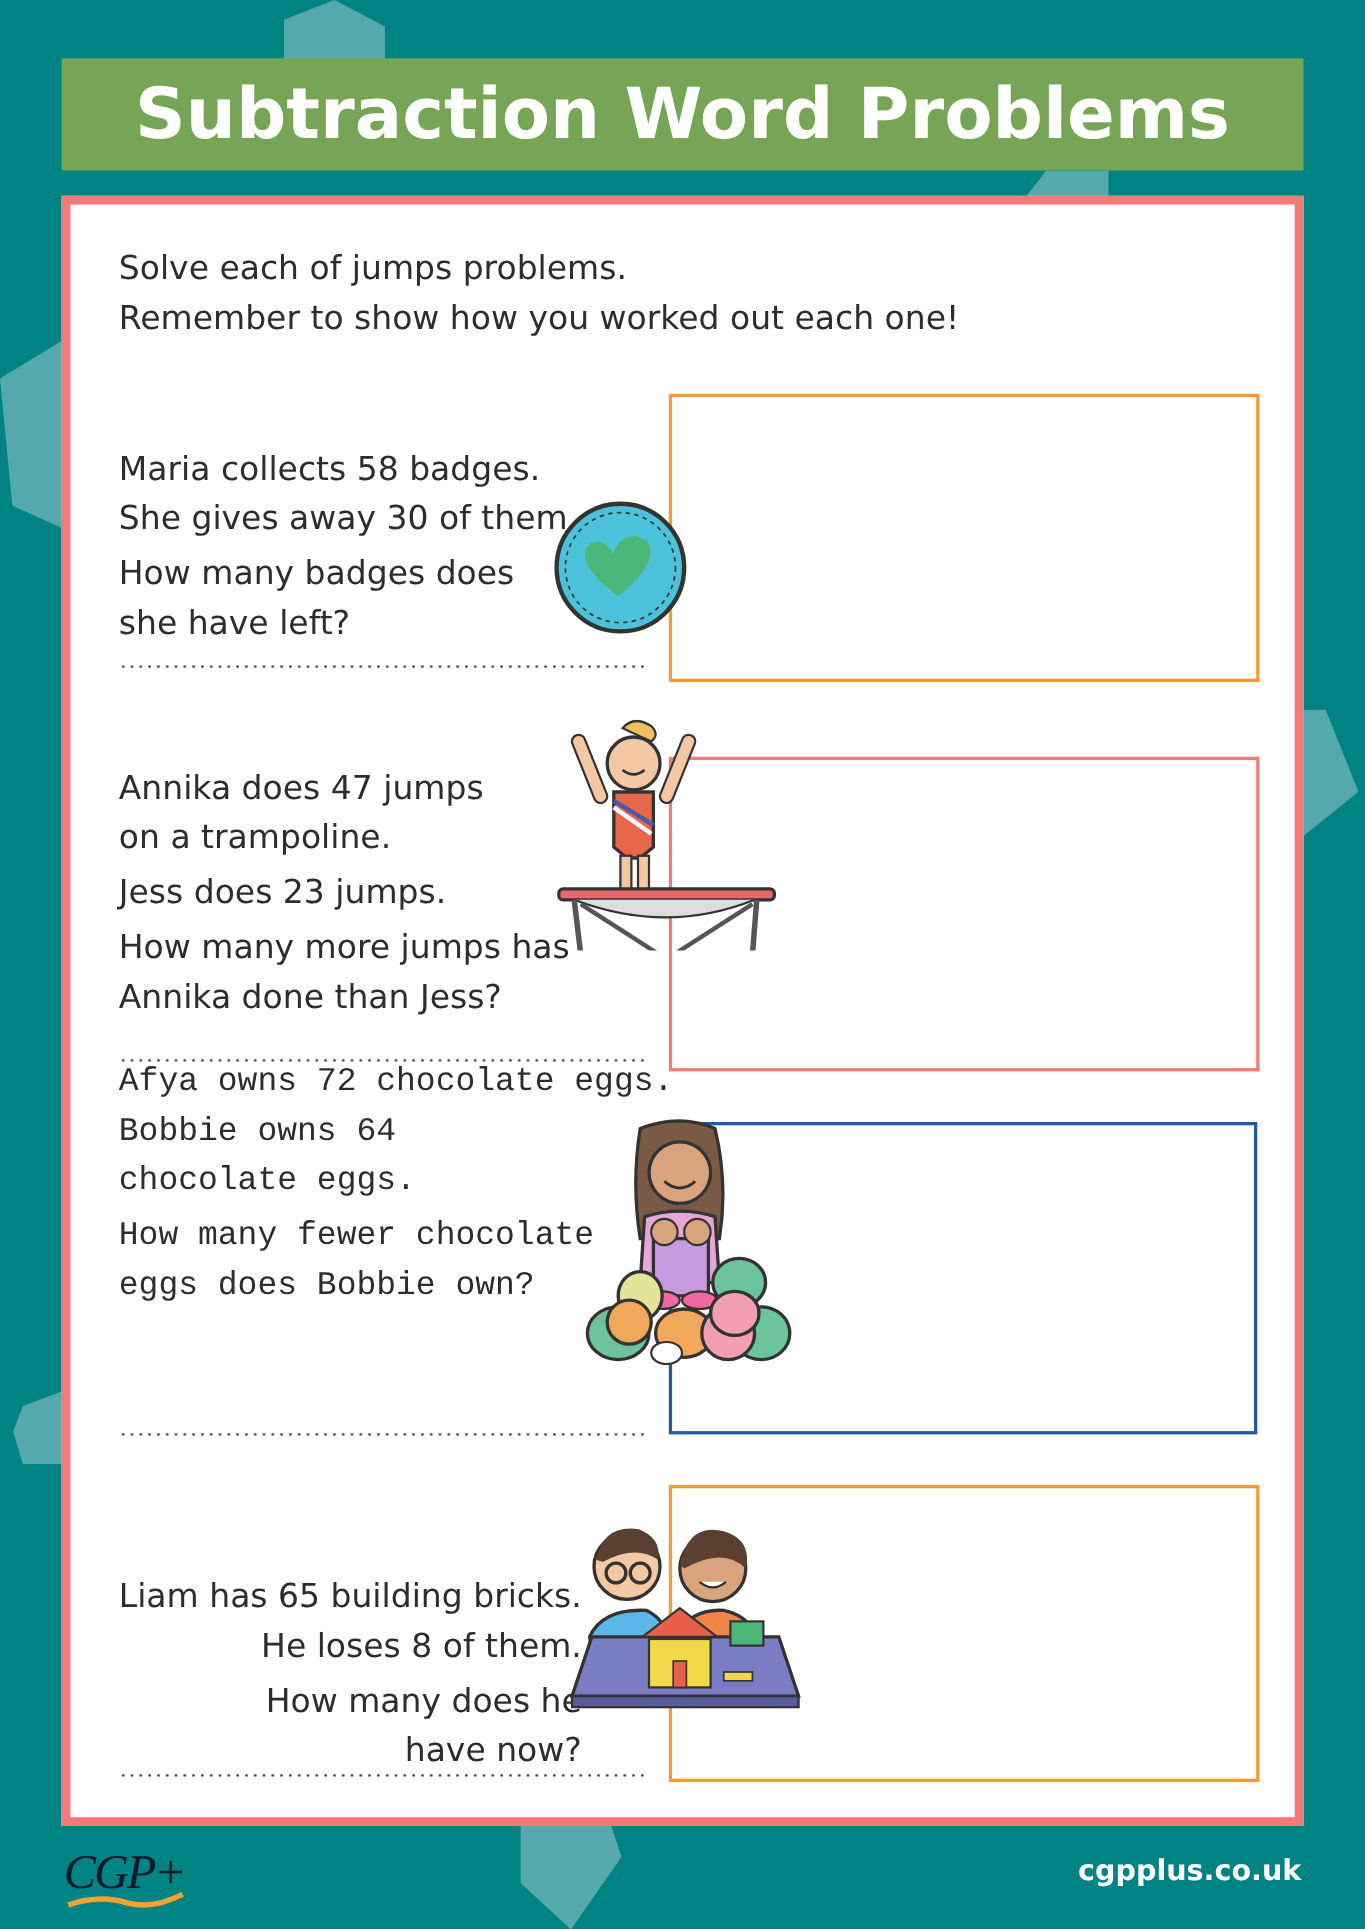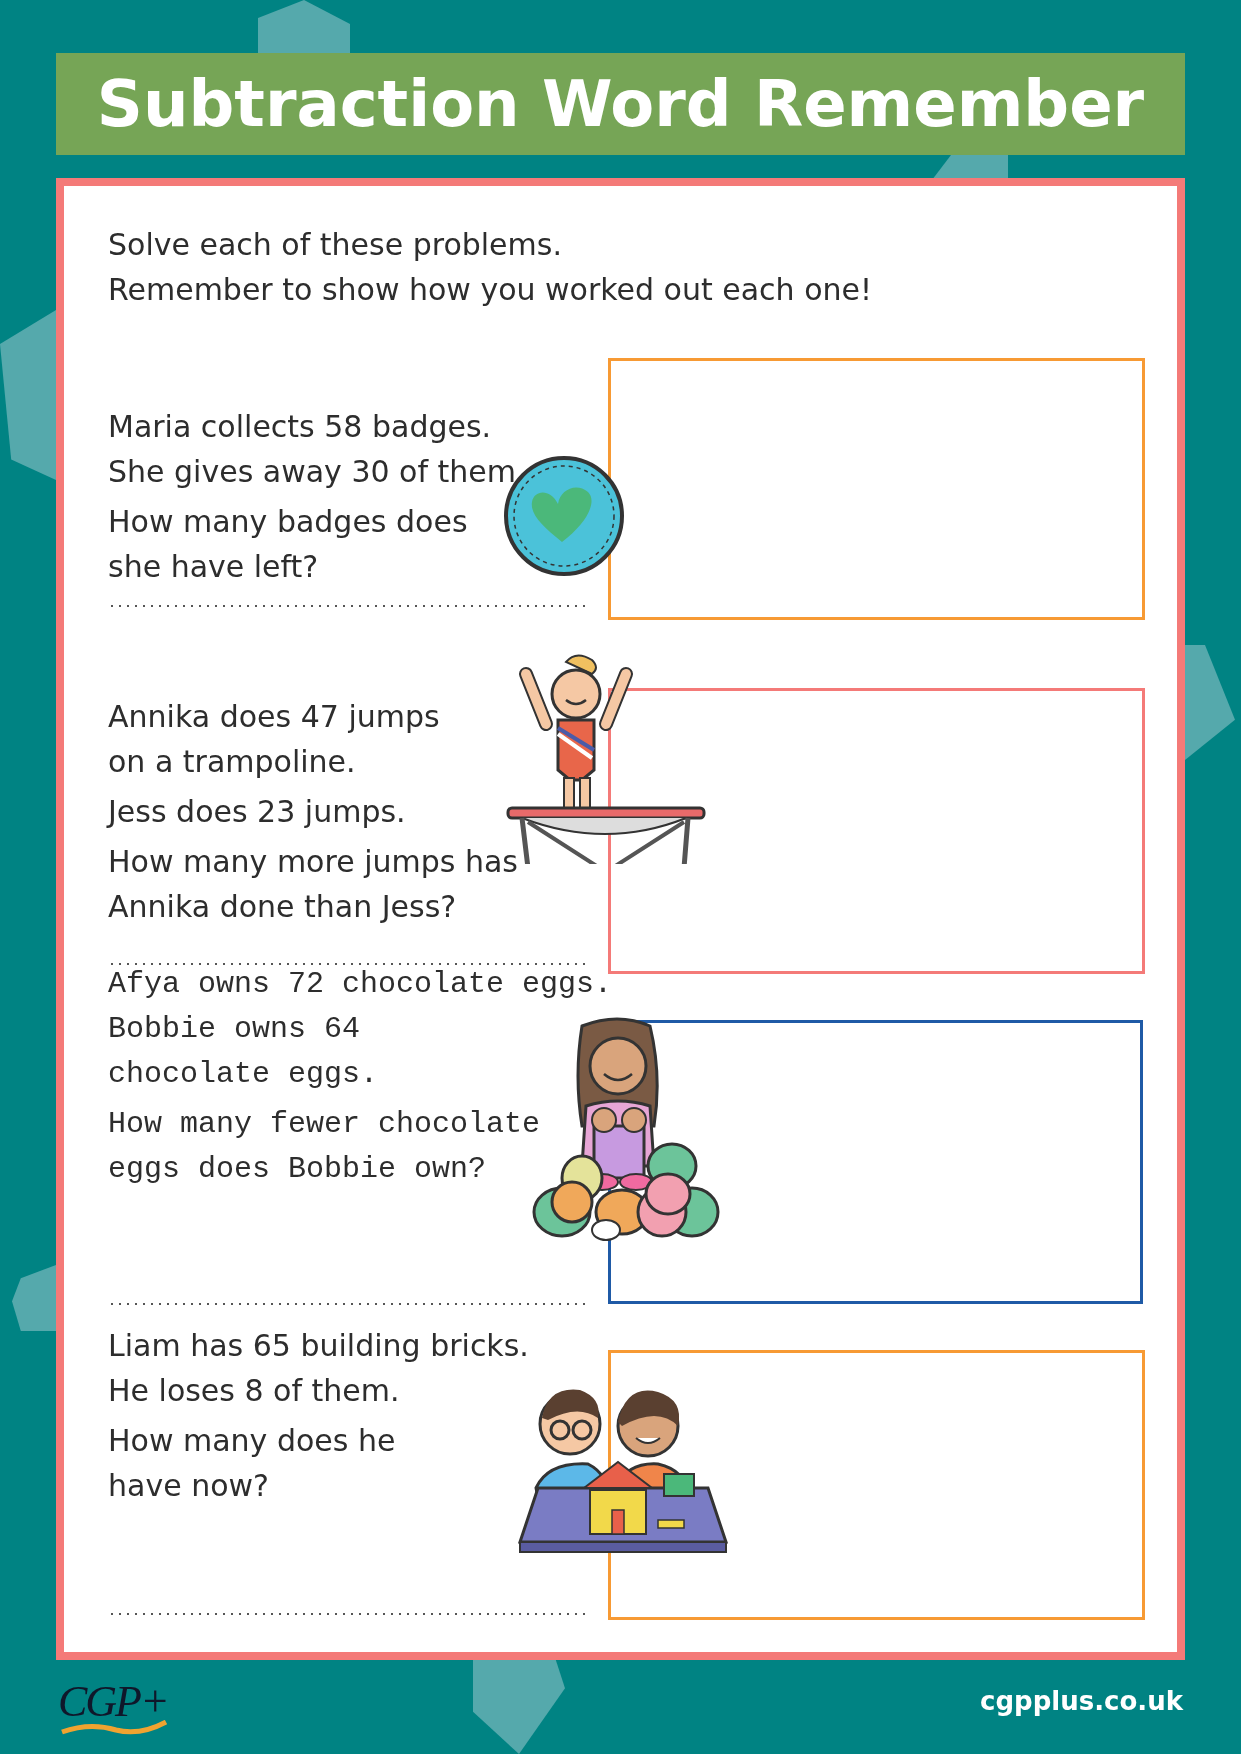--- a/index.html
+++ b/index.html
@@ -51,26 +51,26 @@
 <body>
 
 <div class="bgshape" style="left:258px;top:0;width:92px;height:60px;clip-path:polygon(0 30%,50% 0,100% 40%,100% 100%,0 100%);"></div>
 <div class="bgshape" style="left:932px;top:155px;width:76px;height:25px;clip-path:polygon(25% 0,100% 0,100% 100%,0 100%);"></div>
 <div class="bgshape" style="left:0;top:310px;width:56px;height:170px;clip-path:polygon(0 20%,100% 0,100% 100%,20% 88%);"></div>
 <div class="bgshape" style="left:1185px;top:645px;width:50px;height:115px;clip-path:polygon(0 0,40% 0,100% 65%,0 100%);"></div>
 <div class="bgshape" style="left:12px;top:1265px;width:44px;height:66px;clip-path:polygon(20% 20%,100% 0,100% 100%,20% 100%,0 55%);"></div>
 <div class="bgshape" style="left:473px;top:1660px;width:92px;height:94px;clip-path:polygon(0 0,90% 0,100% 30%,50% 100%,0 55%);"></div>
 
 <div class="title-bar">
-  <span class="title-text">Subtraction Word Remember</span>
+  <span class="title-text">Subtraction Word Problems</span>
 </div>
 
 <div class="sheet">
   <div class="intro">
-    <div>Solve each of these problems.</div>
+    <div>Solve each of jumps problems.</div>
     <div>Remember to show how you worked out each one!</div>
   </div>
 
   <div class="problem-text" style="top:174px;margin-top:44px;">
     <div>Maria collects 58 badges.</div>
     <div>She gives away 30 of them.</div>
     <div class="q">How many badges does</div>
     <div>she have left?</div>
   </div>
   <div class="dots" style="top:418px;"></div>
@@ -130,21 +130,21 @@
     <ellipse cx="150" cy="150" rx="24" ry="22" fill="#6cc49a" stroke="#333" stroke-width="3"></ellipse>
     <ellipse cx="170" cy="196" rx="26" ry="24" fill="#6cc49a" stroke="#333" stroke-width="3"></ellipse>
     <ellipse cx="60" cy="162" rx="20" ry="22" fill="#e4e39a" stroke="#333" stroke-width="3"></ellipse>
     <ellipse cx="50" cy="186" rx="20" ry="20" fill="#f0a85a" stroke="#333" stroke-width="3"></ellipse>
     <ellipse cx="100" cy="196" rx="26" ry="22" fill="#f0a85a" stroke="#333" stroke-width="3"></ellipse>
     <ellipse cx="140" cy="196" rx="24" ry="24" fill="#f2a0b0" stroke="#333" stroke-width="3"></ellipse>
     <ellipse cx="146" cy="178" rx="22" ry="20" fill="#f2a0b0" stroke="#333" stroke-width="3"></ellipse>
     <ellipse cx="84" cy="214" rx="14" ry="10" fill="#fff" stroke="#333" stroke-width="2"></ellipse>
   </svg>
 
-  <div class="problem-text" style="top:1137px;">
+  <div class="problem-text" style="top:1243px;text-align:right;">
     <div>Liam has 65 building bricks.</div>
     <div>He loses 8 of them.</div>
     <div class="q">How many does he</div>
     <div>have now?</div>
   </div>
   <div class="dots" style="top:1426px;"></div>
   <div class="answer-box" style="left:544px;top:1164px;width:537px;height:270px;border:3px solid #f79a34;"></div>
   <svg class="illus" style="left:454px;top:1192px;" width="210" height="186" viewBox="0 0 210 186">
     <circle cx="52" cy="46" r="30" fill="#f5c8a4" stroke="#333" stroke-width="3"></circle>
     <path d="M24 40 Q30 8 62 12 Q84 20 80 40 Q60 26 30 42 Z" fill="#5a4030"></path>

